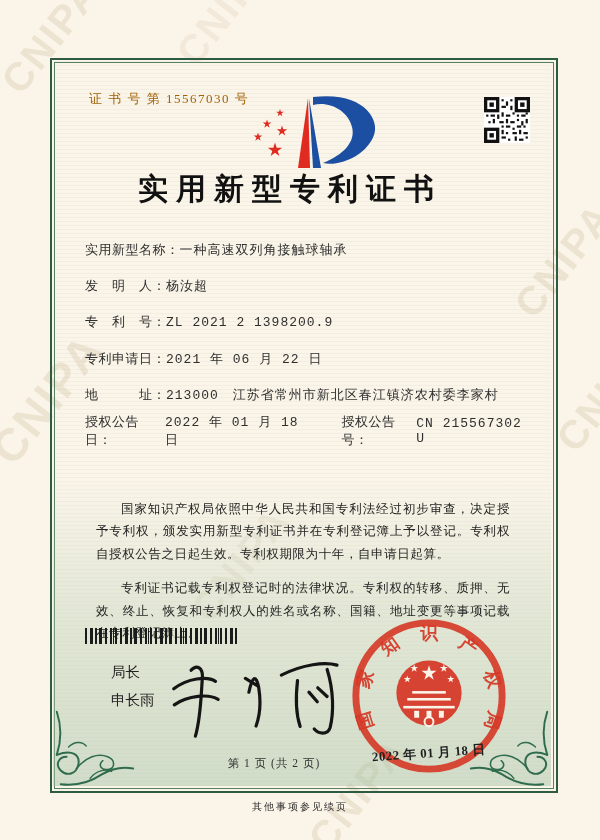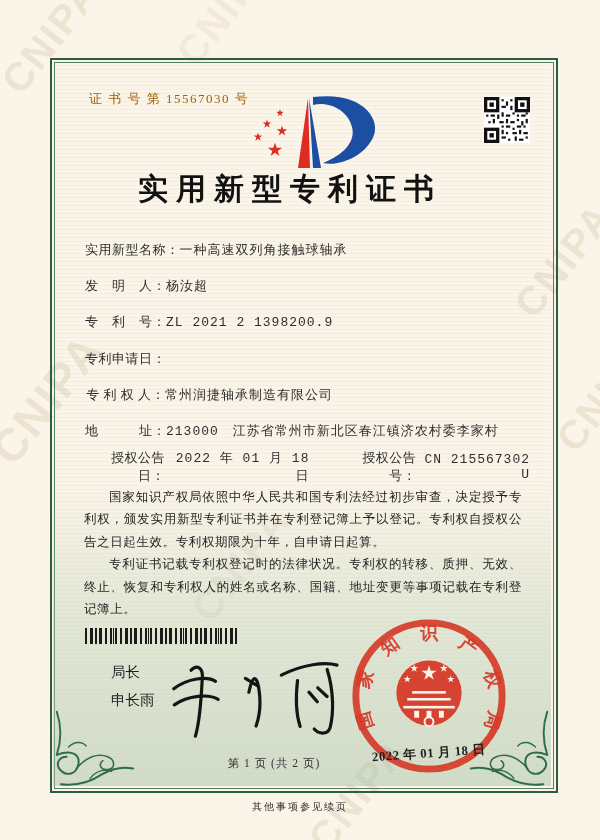--- a/index.html
+++ b/index.html
@@ -18,29 +18,29 @@
   .tint{position:absolute;z-index:2;left:53px;top:61px;width:498px;height:725px;pointer-events:none;
         background:
           linear-gradient(180deg, rgba(186,205,180,0) 58%, rgba(182,204,178,0.35) 76%, rgba(168,196,168,0.5) 100%),
           repeating-linear-gradient(180deg, rgba(120,160,130,0.07) 0 1px, rgba(0,0,0,0) 1px 4px);}
   .z{position:absolute;z-index:3;}
   
   .cert-no{left:81px;top:90px;font-size:13px;letter-spacing:1.5px;color:#a16207;margin-left:8px;}
   .title{left:0;top:169px;width:580px;text-align:center;font-size:30px;font-weight:bold;
          letter-spacing:8px;color:#111;}
   
-  .fields{left:85px;top:232px;width:445px;text-align:right;}
+  .fields{left:85px;top:232px;width:445px;}
   .row{height:36.2px;display:flex;align-items:center;font-size:13px;}
   .flabel{letter-spacing:0.5px;white-space:pre-wrap;min-width:80px;color:#2f2f2f;}
   .fval{letter-spacing:1px;white-space:pre-wrap;color:#2f2f2f;font-family:Liberation Mono, monospace;}
   .flabel2{margin-left:32px;letter-spacing:0.5px;white-space:pre-wrap;color:#2f2f2f;}
   
   .body-text{left:84px;top:486px;width:438px;font-size:12.5px;line-height:22.4px;
              letter-spacing:0.6px;color:#242424;text-align:justify;}
-  .body-text p{margin:0;text-indent:2em;}
+  .body-text p{margin:12px;text-indent:2em;}
   
   .barcode{left:85px;top:628px;width:152px;height:16px;
            background:
              repeating-linear-gradient(90deg,#1b1b1b 0 2px,rgba(0,0,0,0) 2px 5px),
              repeating-linear-gradient(90deg,#1b1b1b 0 1px,rgba(0,0,0,0) 1px 7px);}
   
   .signoff{left:88px;top:658px;font-family:"Liberation Sans","DejaVu Sans",sans-serif;
            font-size:14.5px;line-height:28px;color:#222;margin-left:23px;}
   .sig-svg{left:150px;top:640px;transform:rotate(-2deg);}
   
@@ -172,24 +172,21 @@
     <div class="row">
       <span class="flabel">发　明　人：</span>
       <span class="fval">杨汝超</span>
     </div>
     <div class="row">
       <span class="flabel">专　利　号：</span>
       <span class="fval">ZL 2021 2 1398200.9</span>
     </div>
     <div class="row">
       <span class="flabel">专利申请日：</span>
-    </div>
-    <div class="row">
-      <span class="flabel">专 利 权 人：</span>
-      <span class="fval">常州润捷轴承制造有限公司</span>
+      <span class="fval">2021 年 06 月 22 日</span>
     </div>
     <div class="row">
       <span class="flabel">地　　　址：</span>
       <span class="fval">213000　江苏省常州市新北区春江镇济农村委李家村</span>
     </div>
     <div class="row">
       <span class="flabel">授权公告日：</span>
       <span class="fval">2022 年 01 月 18 日</span>
       <span class="flabel2">授权公告号：</span>
       <span class="fval">CN 215567302 U</span>

